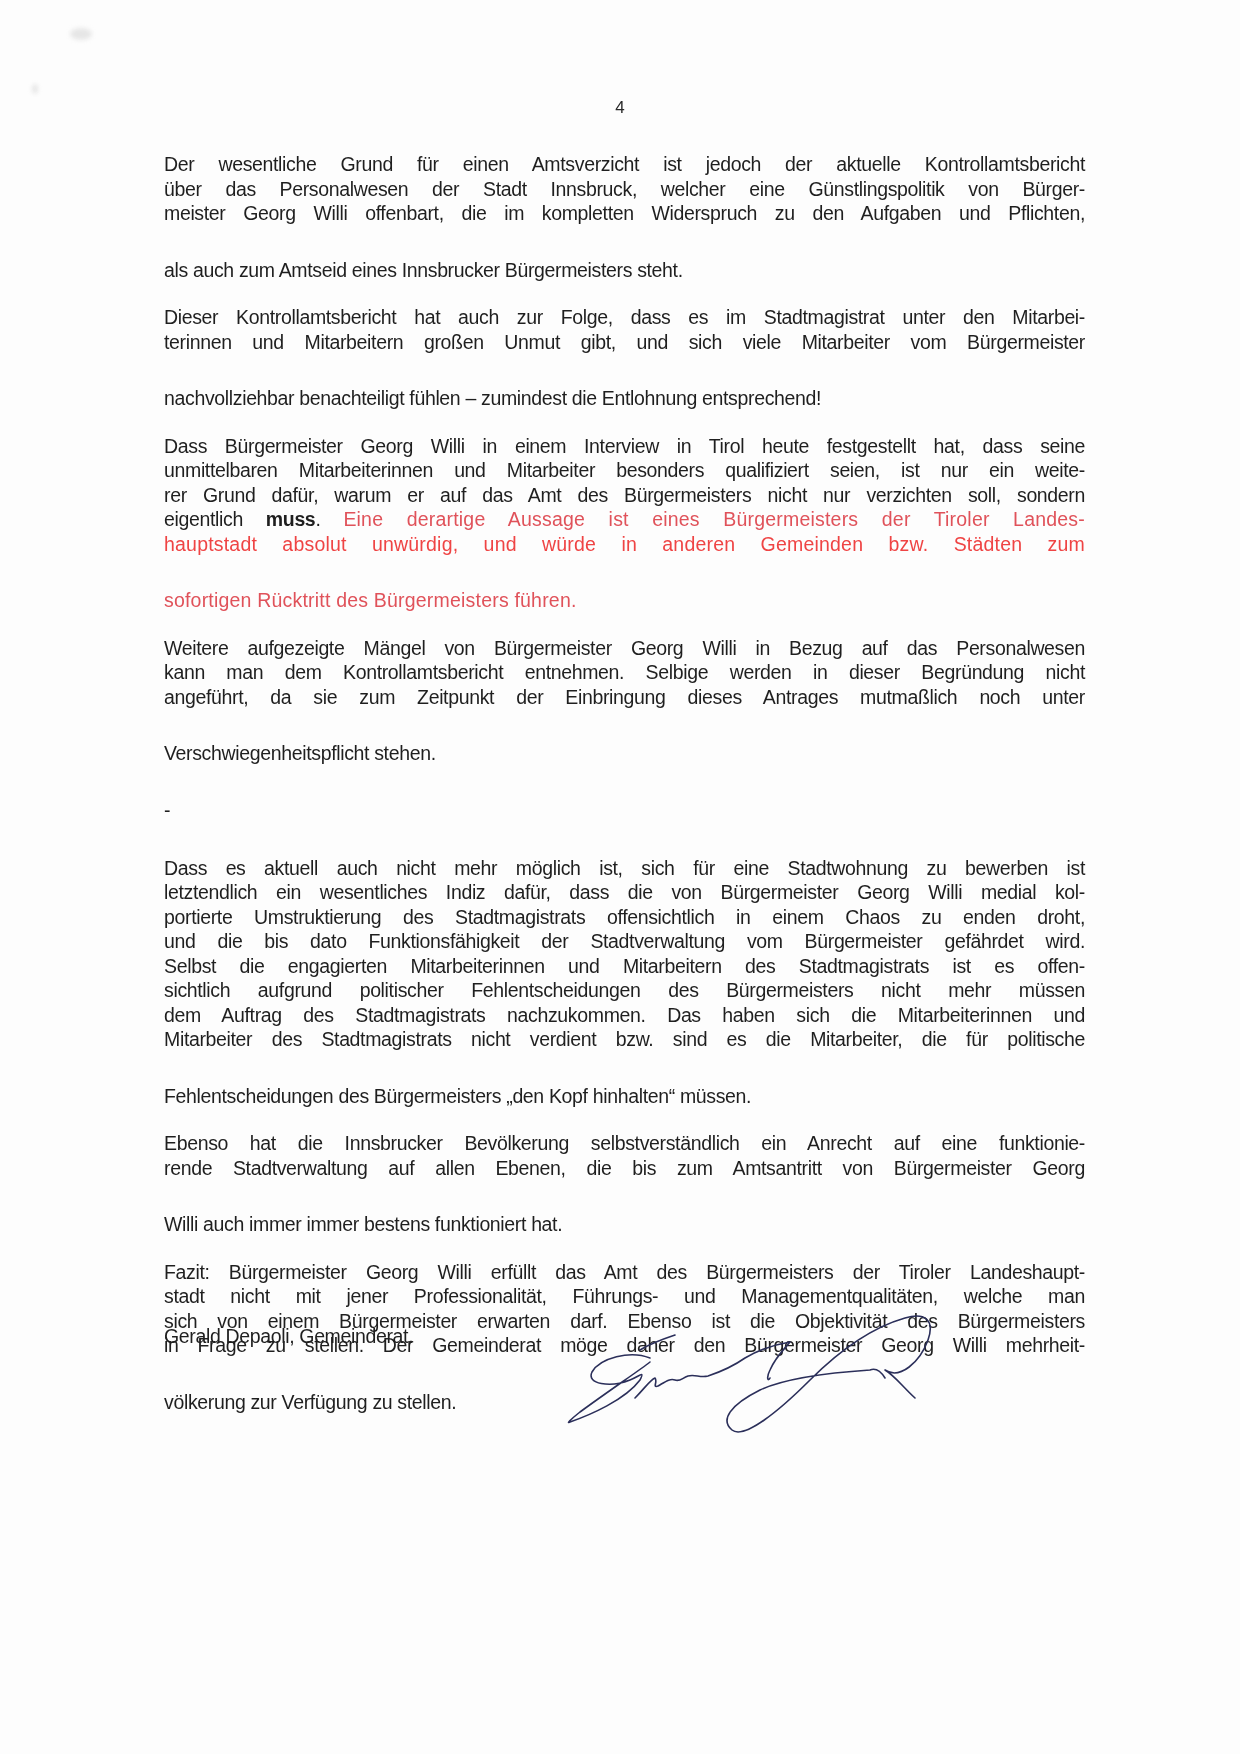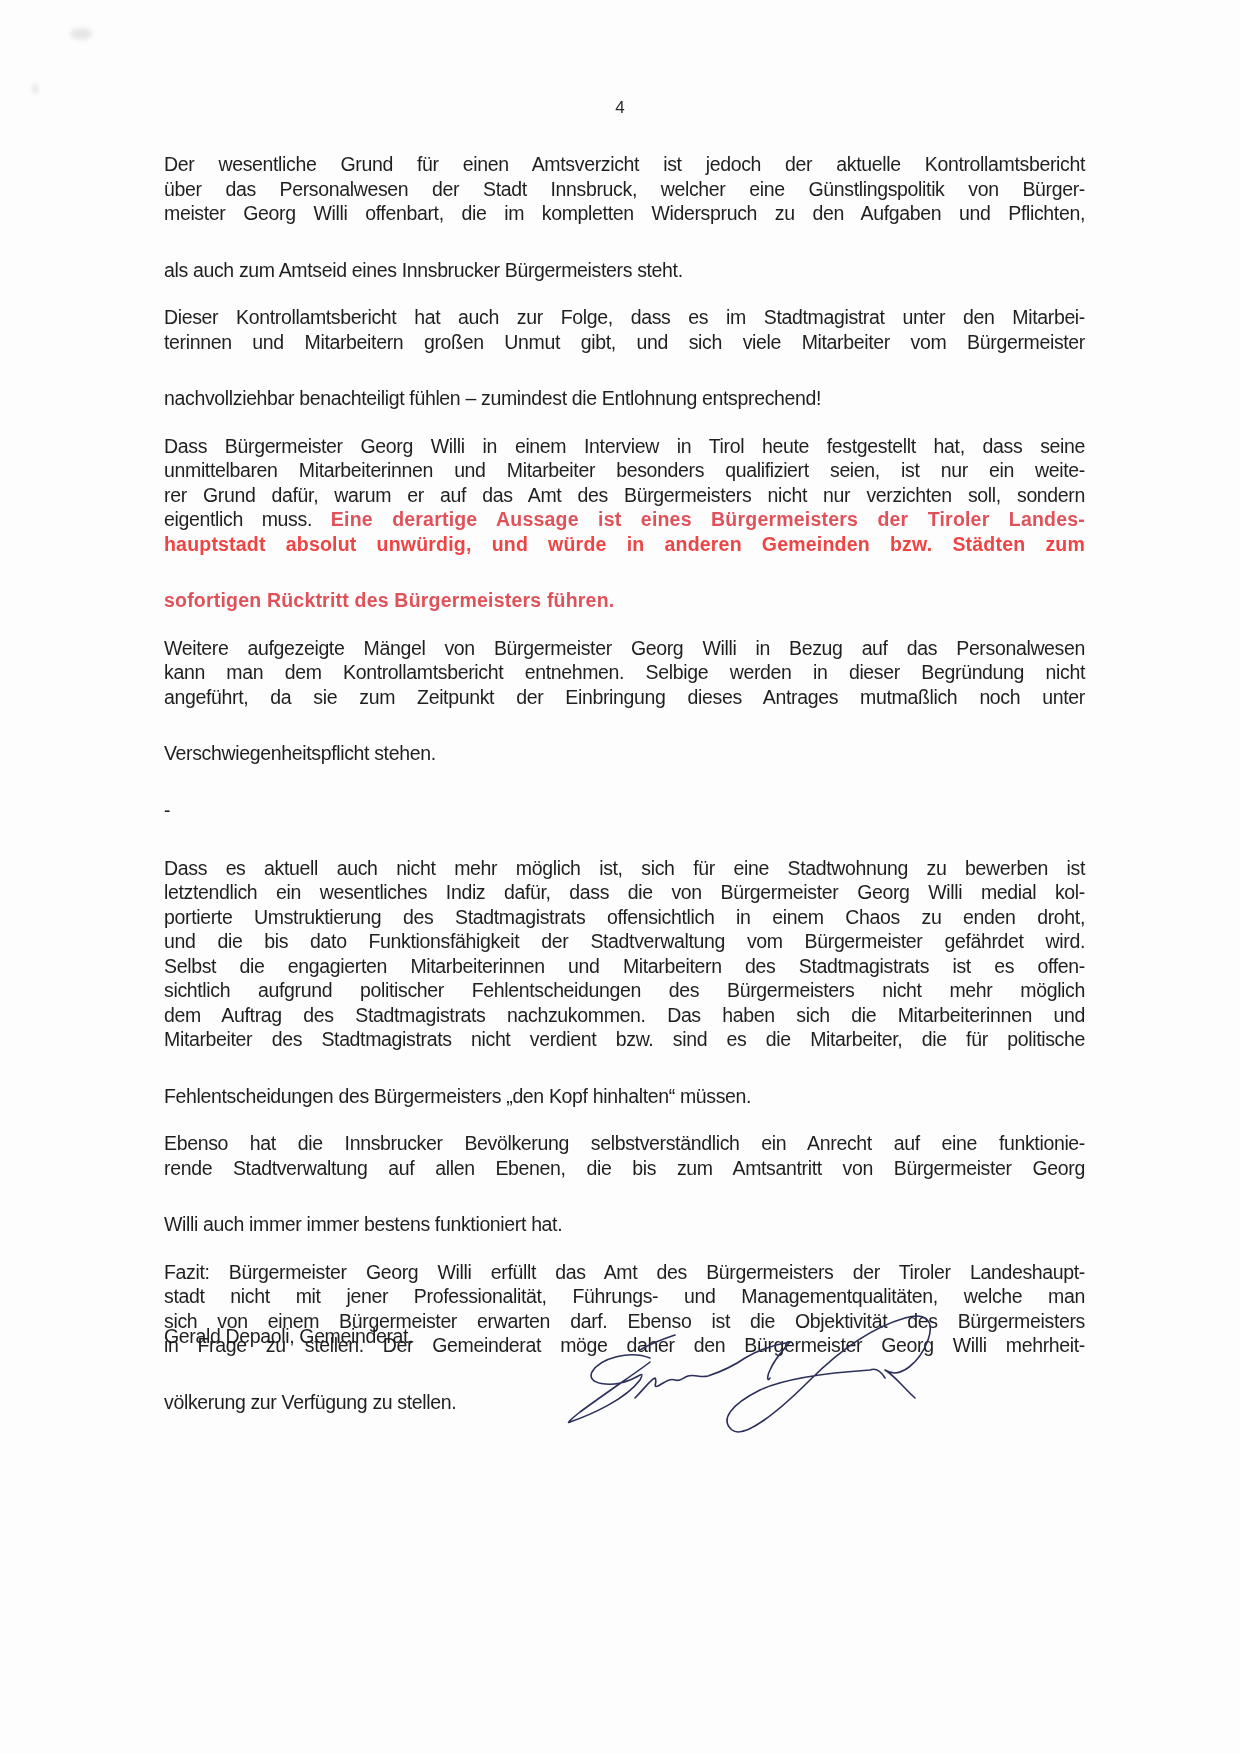--- a/index.html
+++ b/index.html
@@ -13,22 +13,22 @@
     position: absolute; left: 164px; width: 921px; top: 152px;
     font-family: "Liberation Sans", sans-serif; font-size: 19.5px; color: #1f1f1f;
     letter-spacing: -0.35px;
   }
   .para { margin: 0 0 23px 0; }
   .line {
     display: block; height: 24.5px; line-height: 24.5px; white-space: nowrap;
     text-align: justify; text-align-last: justify;
   }
   .line.last { text-align-last: left; margin-top: 32px; }
-  .emph { font-weight: normal; }
-  .red { color: #e0525a; font-weight: bold; letter-spacing: 0.2px; }
+  .emph { font-weight: bold; }
+  .red { color: #e0525a; font-weight: normal; letter-spacing: 0.2px; }
   .dash-para { margin: 0 0 34px 0; }
   .dash-para .line { height: 24px; }
   .signoff {
     position: absolute; left: 164px; top: 1325px;
     font-family: "Liberation Sans", sans-serif; font-size: 19.5px; color: #1f1f1f; letter-spacing: -0.35px;
   }
   .signature { position: absolute; left: 540px; top: 1290px; width: 400px; height: 200px; }
   .scan-mark { position: absolute; border-radius: 50%; background: #e6e6e6; filter: blur(2px); }
 </style>
 </head>
@@ -74,21 +74,21 @@
     <div class="dash-para">
       <span class="line last">-</span>
     </div>
 
     <div class="para">
       <span class="line">Dass es aktuell auch nicht mehr möglich ist, sich für eine Stadtwohnung zu bewerben ist</span>
       <span class="line">letztendlich ein wesentliches Indiz dafür, dass die von Bürgermeister Georg Willi medial kol-</span>
       <span class="line">portierte Umstruktierung des Stadtmagistrats offensichtlich in einem Chaos zu enden droht,</span>
       <span class="line">und die bis dato Funktionsfähigkeit der Stadtverwaltung vom Bürgermeister gefährdet wird.</span>
       <span class="line">Selbst die engagierten Mitarbeiterinnen und Mitarbeitern des Stadtmagistrats ist es offen-</span>
-      <span class="line">sichtlich aufgrund politischer Fehlentscheidungen des Bürgermeisters nicht mehr möglich</span>
+      <span class="line">sichtlich aufgrund politischer Fehlentscheidungen des Bürgermeisters nicht mehr müssen</span>
       <span class="line">dem Auftrag des Stadtmagistrats nachzukommen. Das haben sich die Mitarbeiterinnen und</span>
       <span class="line">Mitarbeiter des Stadtmagistrats nicht verdient bzw. sind es die Mitarbeiter, die für politische</span>
       <span class="line last">Fehlentscheidungen des Bürgermeisters „den Kopf hinhalten“ müssen.</span>
     </div>
 
     <div class="para">
       <span class="line">Ebenso hat die Innsbrucker Bevölkerung selbstverständlich ein Anrecht auf eine funktionie-</span>
       <span class="line">rende Stadtverwaltung auf allen Ebenen, die bis zum Amtsantritt von Bürgermeister Georg</span>
       <span class="line last">Willi auch immer immer bestens funktioniert hat.</span>
     </div>

